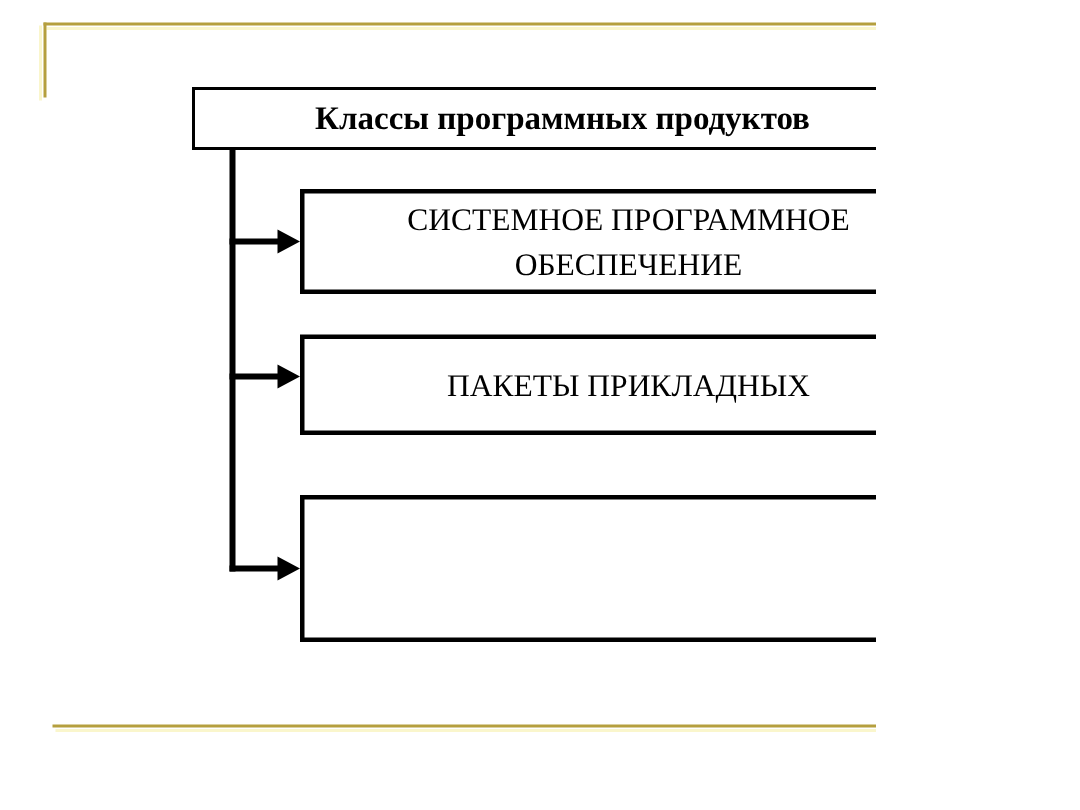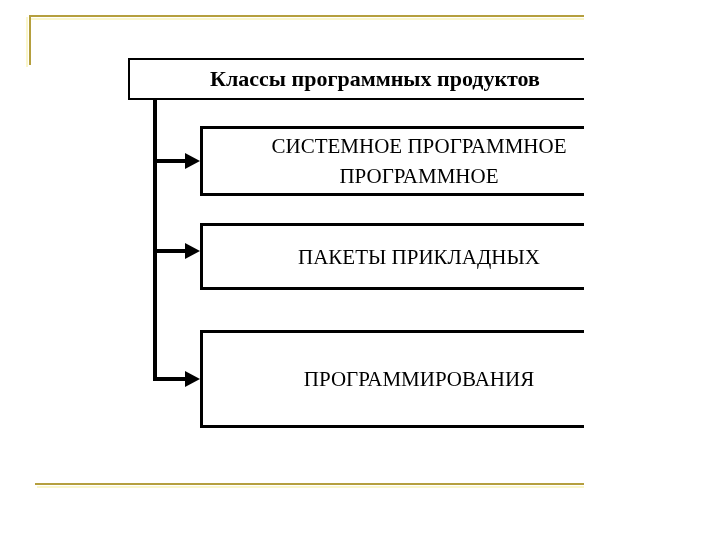--- a/index.html
+++ b/index.html
@@ -138,24 +138,23 @@
     <div class="shaft"></div>
     <div class="head"></div>
   </div>
   <div class="arrow arrow-3">
     <div class="shaft"></div>
     <div class="head"></div>
   </div>
 
   <div class="node-box node-1">
     <div class="node-line">СИСТЕМНОЕ ПРОГРАММНОЕ</div>
-    <div class="node-line">ПРОГРАММНОЕ</div>
+    <div class="node-line">ОБЕСПЕЧЕНИЕ</div>
   </div>
 
   <div class="node-box node-2">
     <div class="node-line">ПАКЕТЫ ПРИКЛАДНЫХ</div>
   </div>
 
   <div class="node-box node-3">
-    <div class="node-line">ПРОГРАММИРОВАНИЯ</div>
   </div>
 
 </div>
 
 </body></html>

